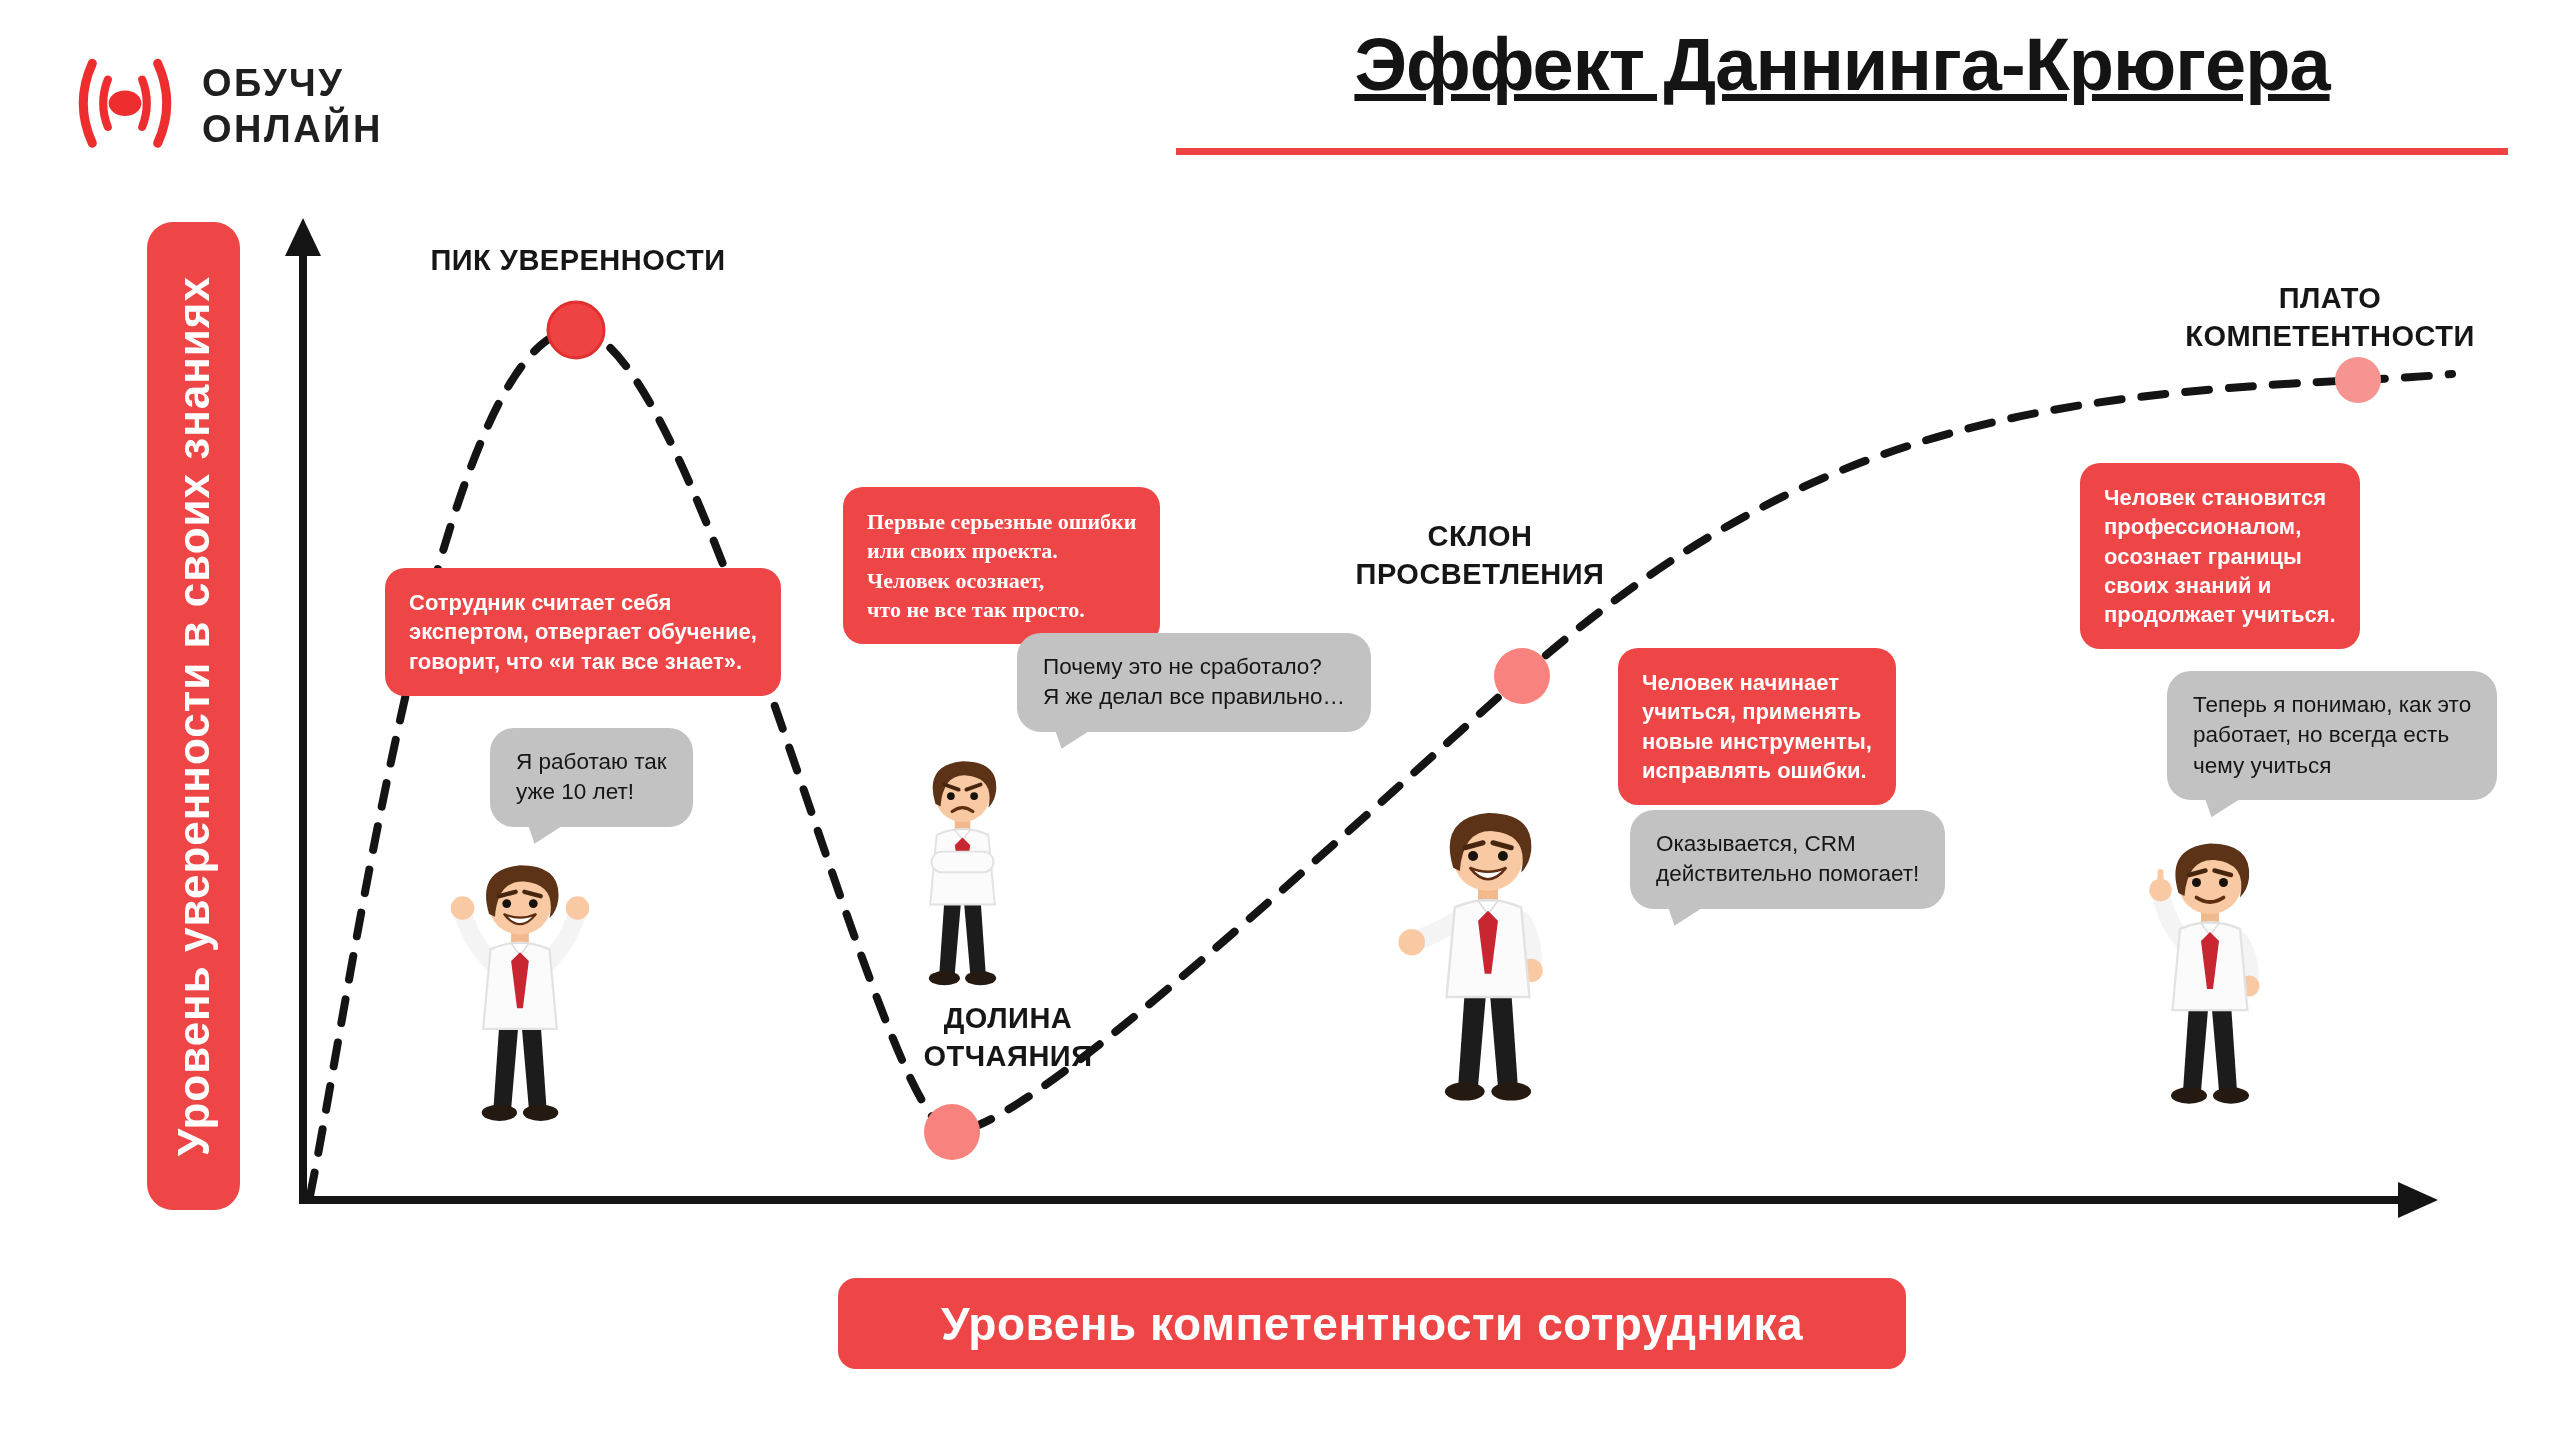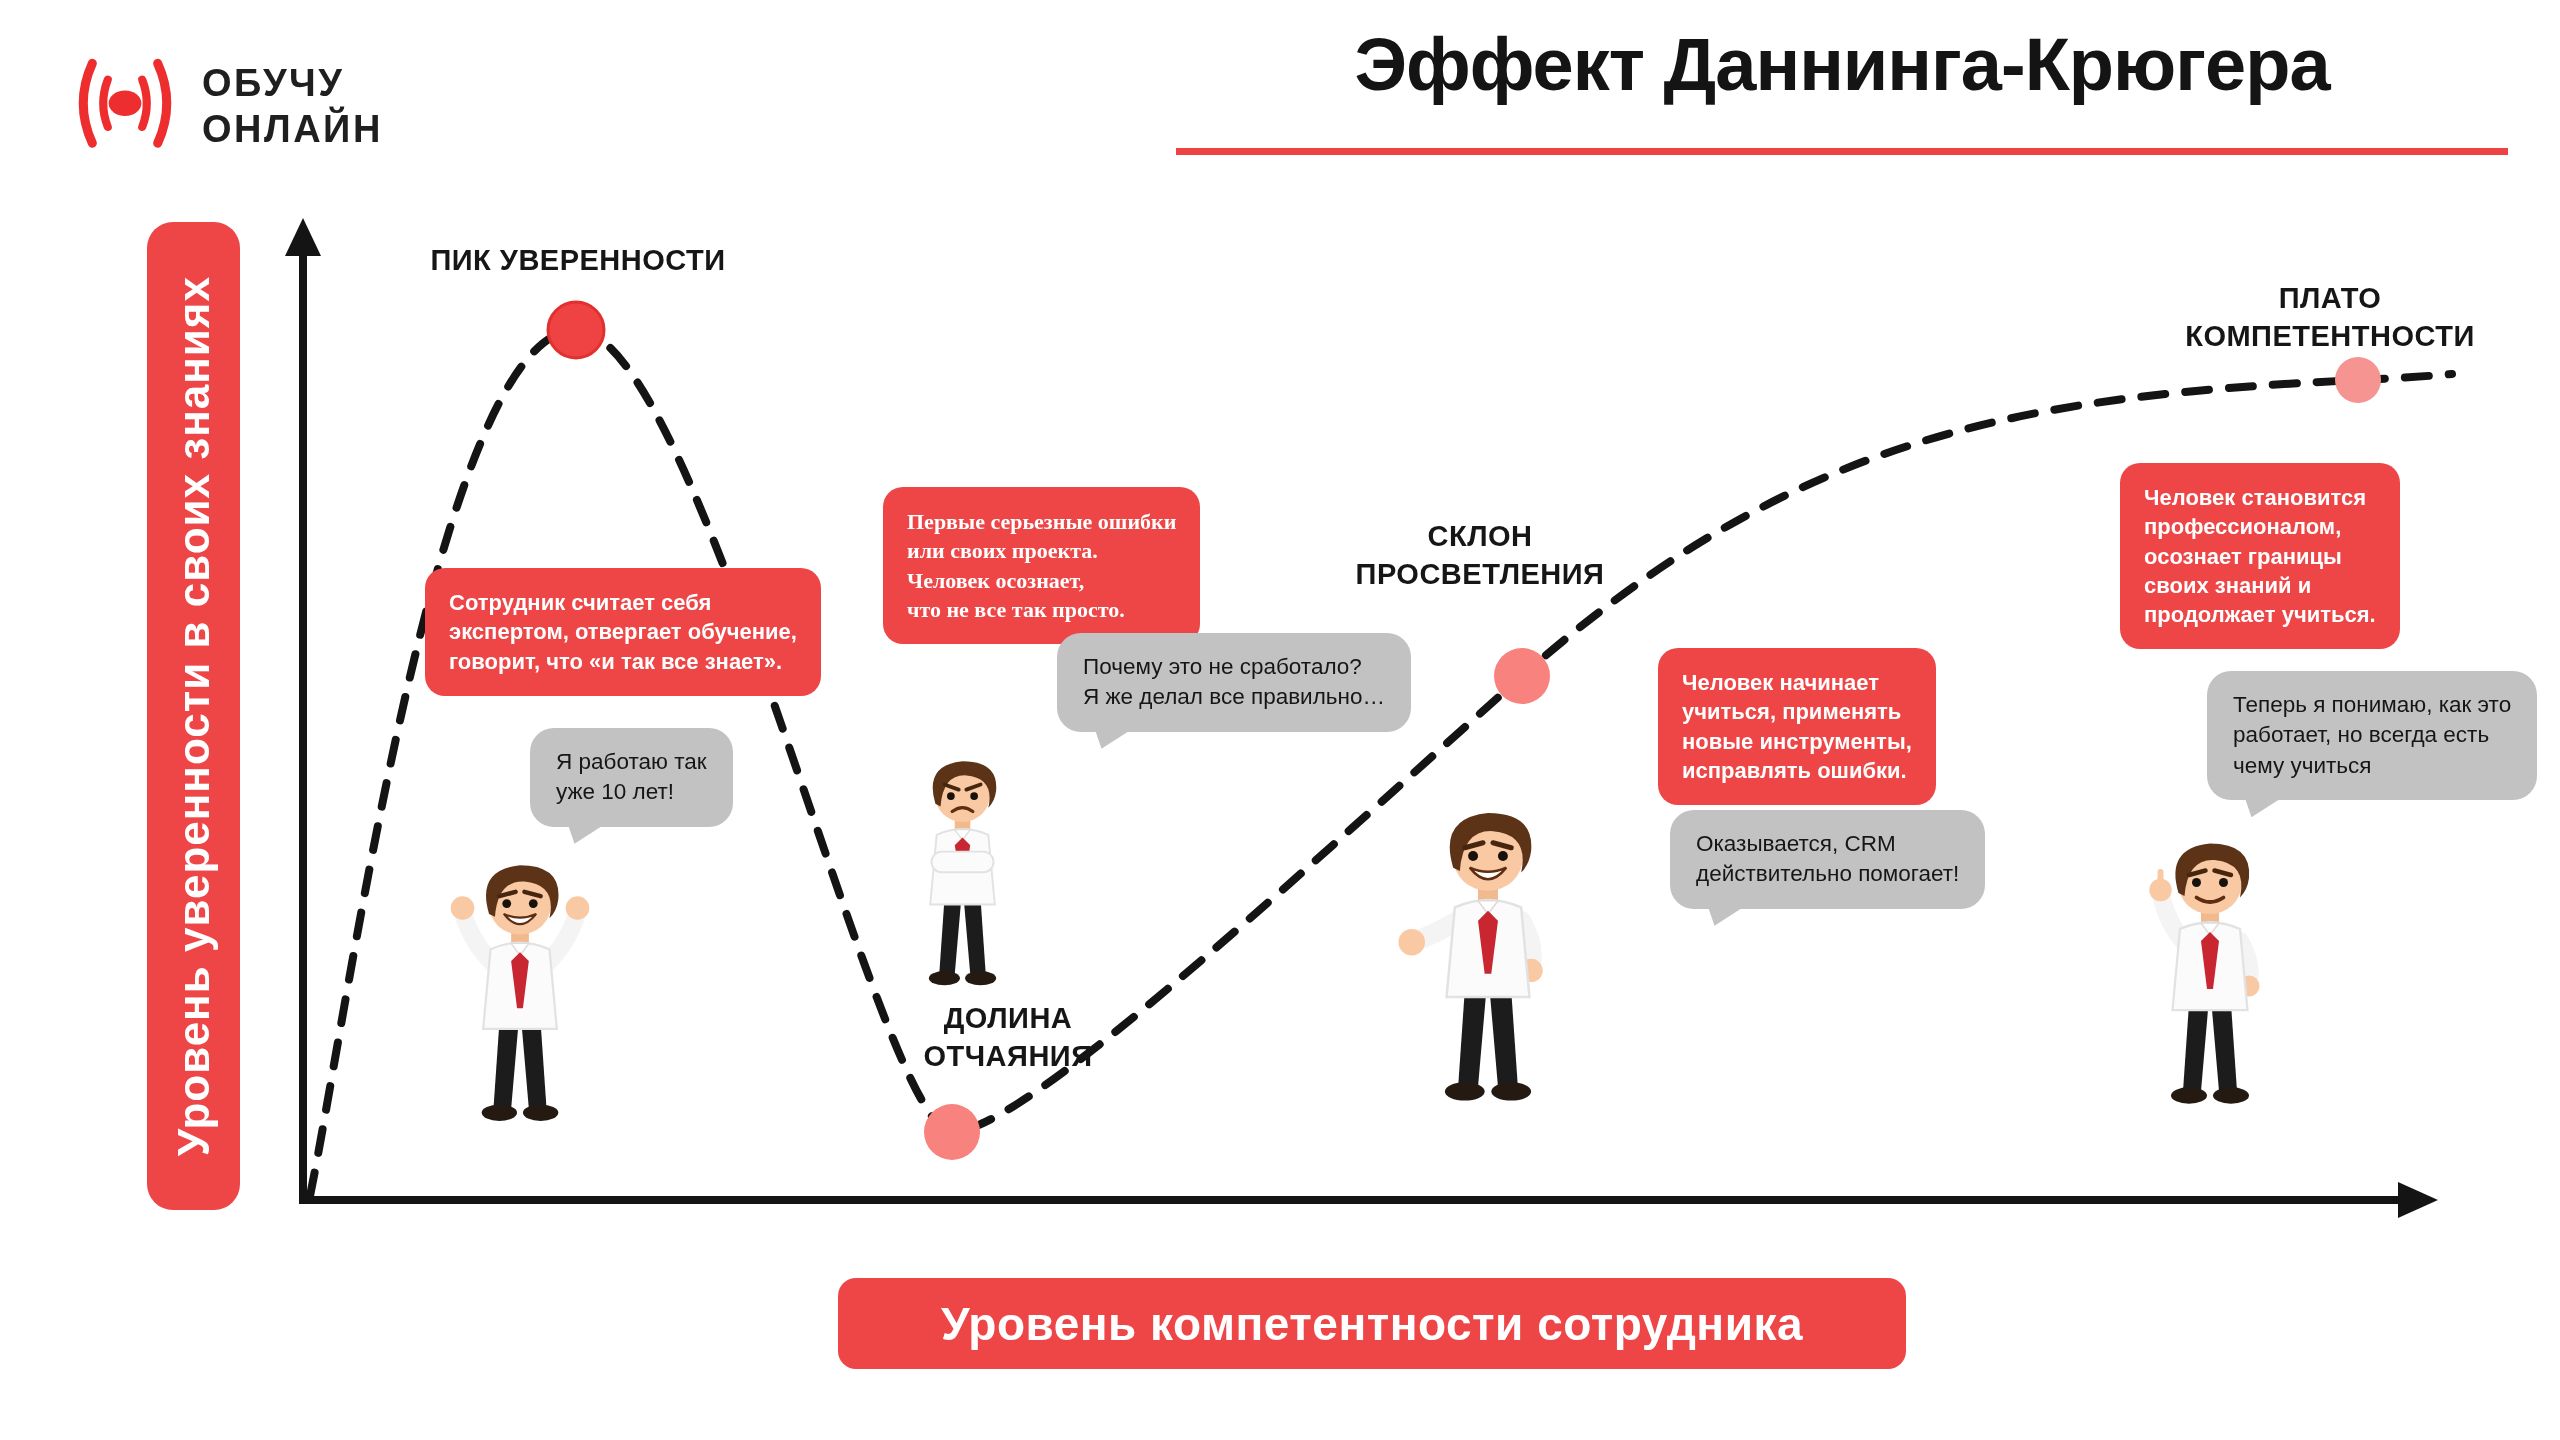--- a/index.html
+++ b/index.html
@@ -4,42 +4,42 @@
 <style>
   * { margin:0; padding:0; box-sizing:border-box; }
   html,body { width:2560px; height:1440px; background:#ffffff; overflow:hidden; }
   body { font-family:"Liberation Sans", sans-serif; position:relative; }
 
   
   .logo-wrap { position:absolute; left:66px; top:56px; display:flex; align-items:center; gap:18px; }
   .logo-icon { width:118px; height:100px; }
   .logo-text { font-size:38px; font-weight:600; letter-spacing:2.5px; color:#1f1f1f; line-height:1.22; }
   .title-block { position:absolute; left:1176px; top:22px; width:1332px; text-align:center; }
-  .title-block h1 { font-size:74px; font-weight:800; letter-spacing:-1px; color:#141414; white-space:nowrap; }
+  .title-block h1 { font-size:74px; font-weight:800; letter-spacing:-1px; color:#141414; white-space:nowrap;text-decoration:underline; }
   .title-underline { position:absolute; left:1176px; top:148px; width:1332px; height:7px; background:#ee4243; }
 
   
   .chart-svg { position:absolute; left:0; top:0; width:2560px; height:1440px; z-index:1; }
 
   
   .y-axis-pill { position:absolute; left:147px; top:222px; width:93px; height:988px; background:#ee4546;
                  border-radius:26px; display:flex; align-items:center; justify-content:center; z-index:2; }
   .y-axis-pill span { writing-mode:vertical-rl; transform:rotate(180deg); color:#ffffff; font-size:44px;
                       font-weight:600; letter-spacing:1px; white-space:nowrap; }
   .x-axis-pill { position:absolute; left:838px; top:1278px; width:1068px; height:91px; background:#ee4546;
                  border-radius:18px; display:flex; align-items:center; justify-content:center; z-index:2; }
   .x-axis-pill span { color:#ffffff; font-size:46px; font-weight:600; letter-spacing:.5px; white-space:nowrap; }
 
   
   .stage-label { position:absolute; z-index:4; text-align:center; font-size:29px; font-weight:700;
                  letter-spacing:.5px; color:#161616; line-height:1.3; }
   .stage-label .ln { display:block; white-space:nowrap; }
 
   
-  .bubble { position:absolute; z-index:4;margin-left:40px; }
+  .bubble { position:absolute; z-index:4; }
   .bubble .ln { display:block; white-space:nowrap; }
   .bubble.red { background:#ee4546; color:#ffffff; font-size:22px; font-weight:600; line-height:1.33;
                 padding:20px 24px; border-radius:20px; }
   .bubble.gray { background:#c2c2c2; color:#161616; font-size:22.5px; font-weight:400; line-height:1.35;
                  padding:19px 26px; border-radius:24px; }
   .bubble.gray::after { content:""; position:absolute; left:38px; bottom:-17px; width:36px; height:19px;
                         background:#c2c2c2; clip-path:polygon(0 0,100% 0,18% 100%); }
 
   
   .character { position:absolute; z-index:3; }

